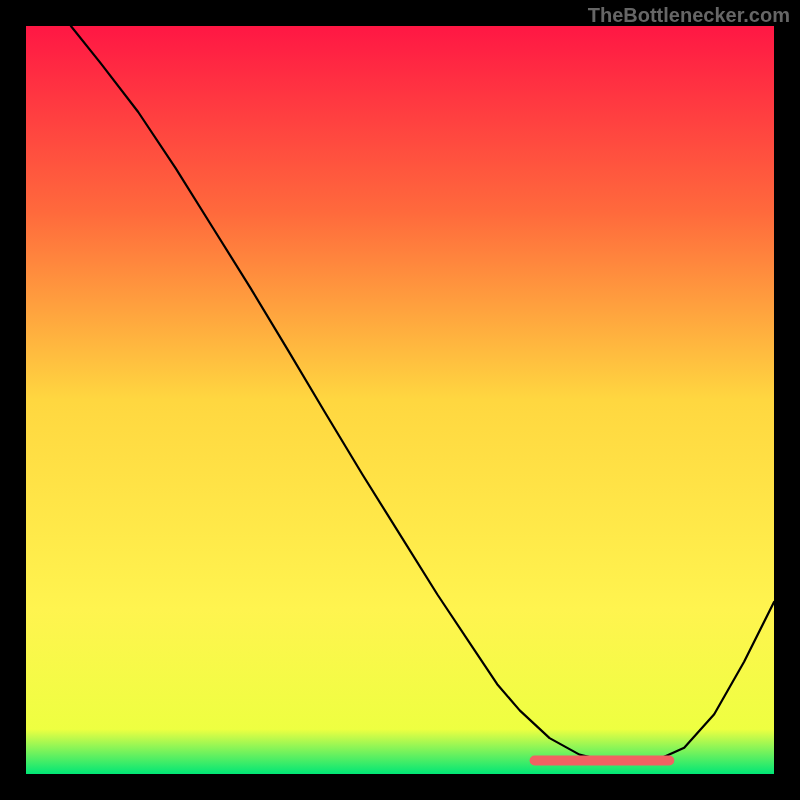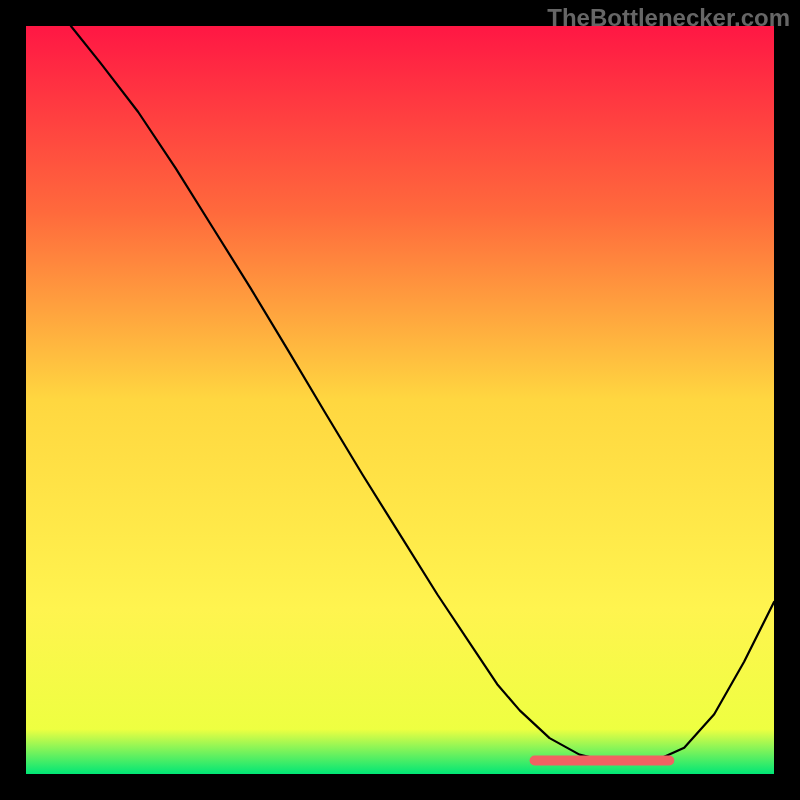--- a/index.html
+++ b/index.html
@@ -15,21 +15,21 @@
     position: relative;
     width: 800px;
     height: 800px;
     background: #000;
   }
   .watermark {
     position: absolute;
     top: 4px;
     right: 10px;
     color: #666;
-    font-size: 24px;
+    font-size: 20px;
     font-weight: bold;
     font-family: Arial, sans-serif;
     z-index: 5;
   }
   svg.plot {
     position: absolute;
     top: 26px;
     left: 26px;
     width: 748px;
     height: 748px;

